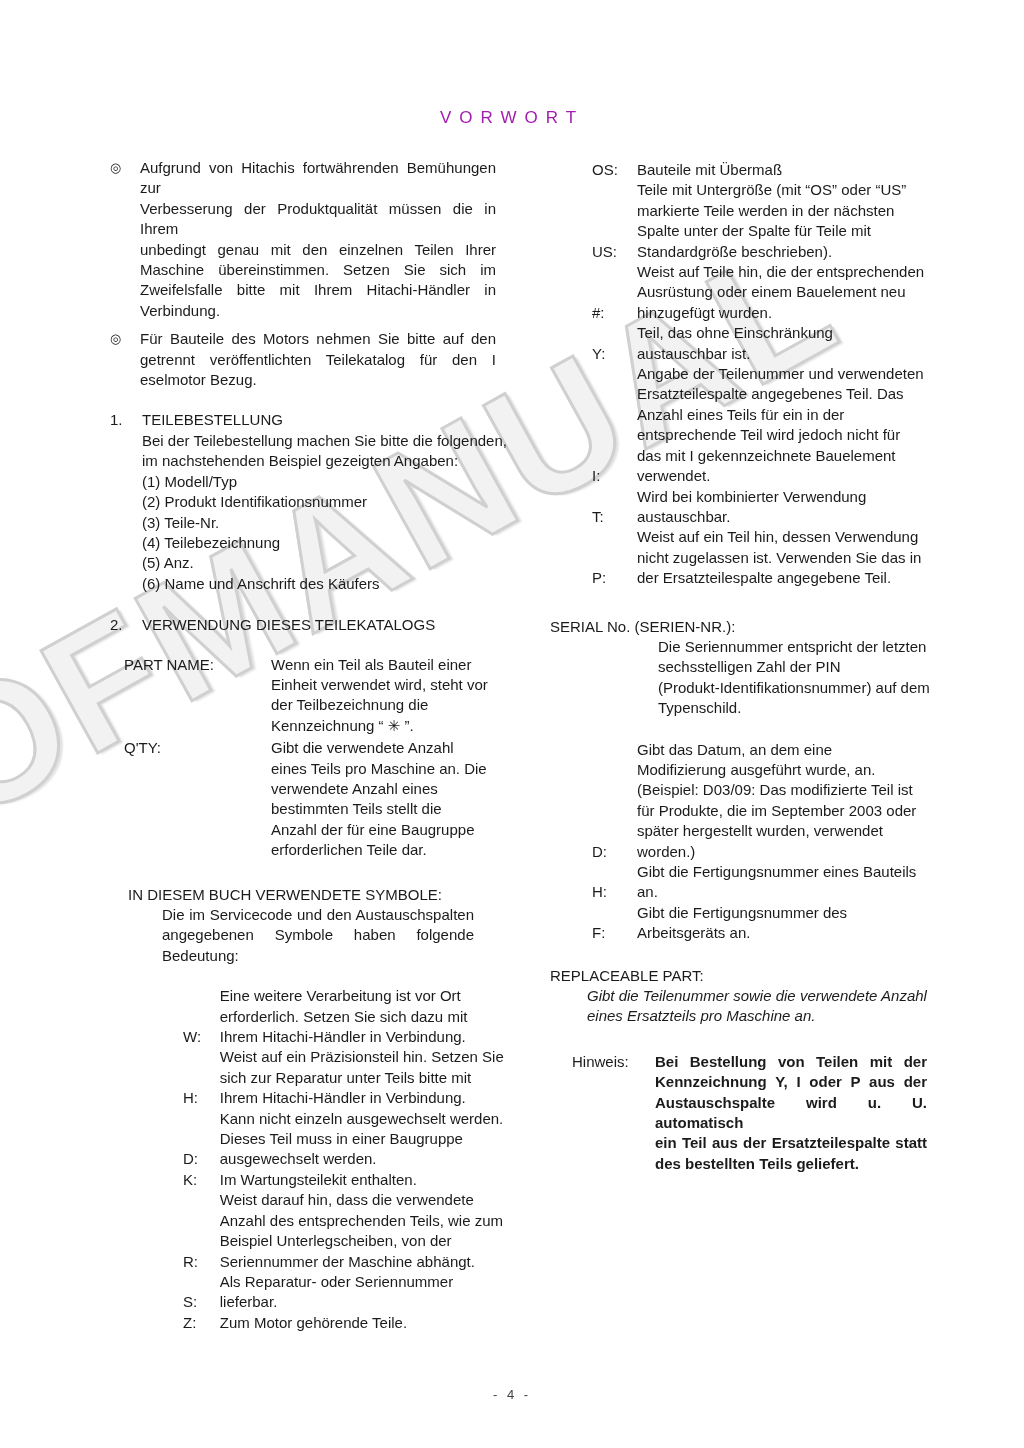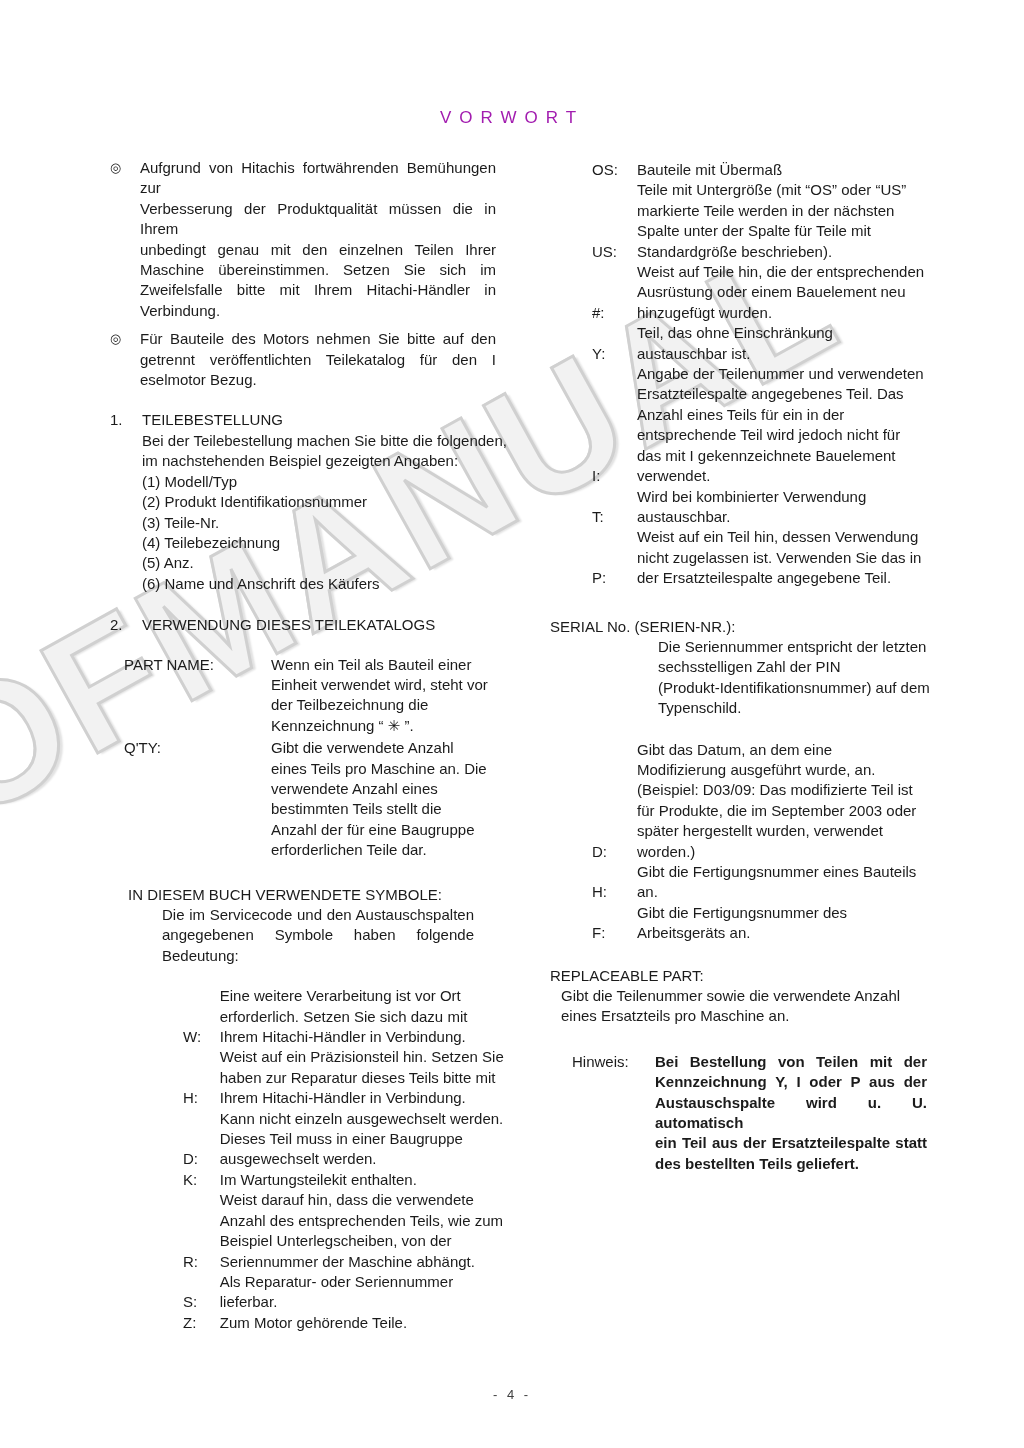--- a/index.html
+++ b/index.html
@@ -52,21 +52,21 @@
   .symlist-left .sym-text{width:286px;}
   .symlist-right{margin-top:0;}
   .symlist-right .sym-key{margin-left:42px; width:45px;}
   .symlist-right .sym-text{width:306px;}
   .symlist-dhf{margin-top:21px;}
 
   .serial{margin-top:28px;}
   .serial-lines{margin-left:108px; width:306px;}
 
   .replaceable{margin-top:22px;}
-  .repl-lines{margin-left:11px; width:345px;}
+  .repl-lines{margin-left:37px; width:345px;font-style:italic;}
 
   .note{display:flex; margin-top:25px;}
   .note-label{margin-left:22px; width:83px;}
   .note-text{width:272px;font-weight:bold;}
 
   .footer{
     position:absolute; left:0; top:1385px; width:100%; text-align:center;
     font-size:13px; letter-spacing:3px; color:#3f3f3f;
   }
 </style>
@@ -163,21 +163,21 @@
           <div class="sym-text">
             <div class="ln">Eine weitere Verarbeitung ist vor Ort</div>
             <div class="ln">erforderlich. Setzen Sie sich dazu mit</div>
             <div class="ln">Ihrem Hitachi-Händler in Verbindung.</div>
           </div>
         </div>
         <div class="sym-row">
           <div class="sym-key ln">H:</div>
           <div class="sym-text">
             <div class="ln">Weist auf ein Präzisionsteil hin. Setzen Sie</div>
-            <div class="ln">haben zur Reparatur dieses Teils bitte mit</div>
+            <div class="ln">sich zur Reparatur unter Teils bitte mit</div>
             <div class="ln">Ihrem Hitachi-Händler in Verbindung.</div>
           </div>
         </div>
         <div class="sym-row">
           <div class="sym-key ln">D:</div>
           <div class="sym-text">
             <div class="ln">Kann nicht einzeln ausgewechselt werden.</div>
             <div class="ln">Dieses Teil muss in einer Baugruppe</div>
             <div class="ln">ausgewechselt werden.</div>
           </div>

